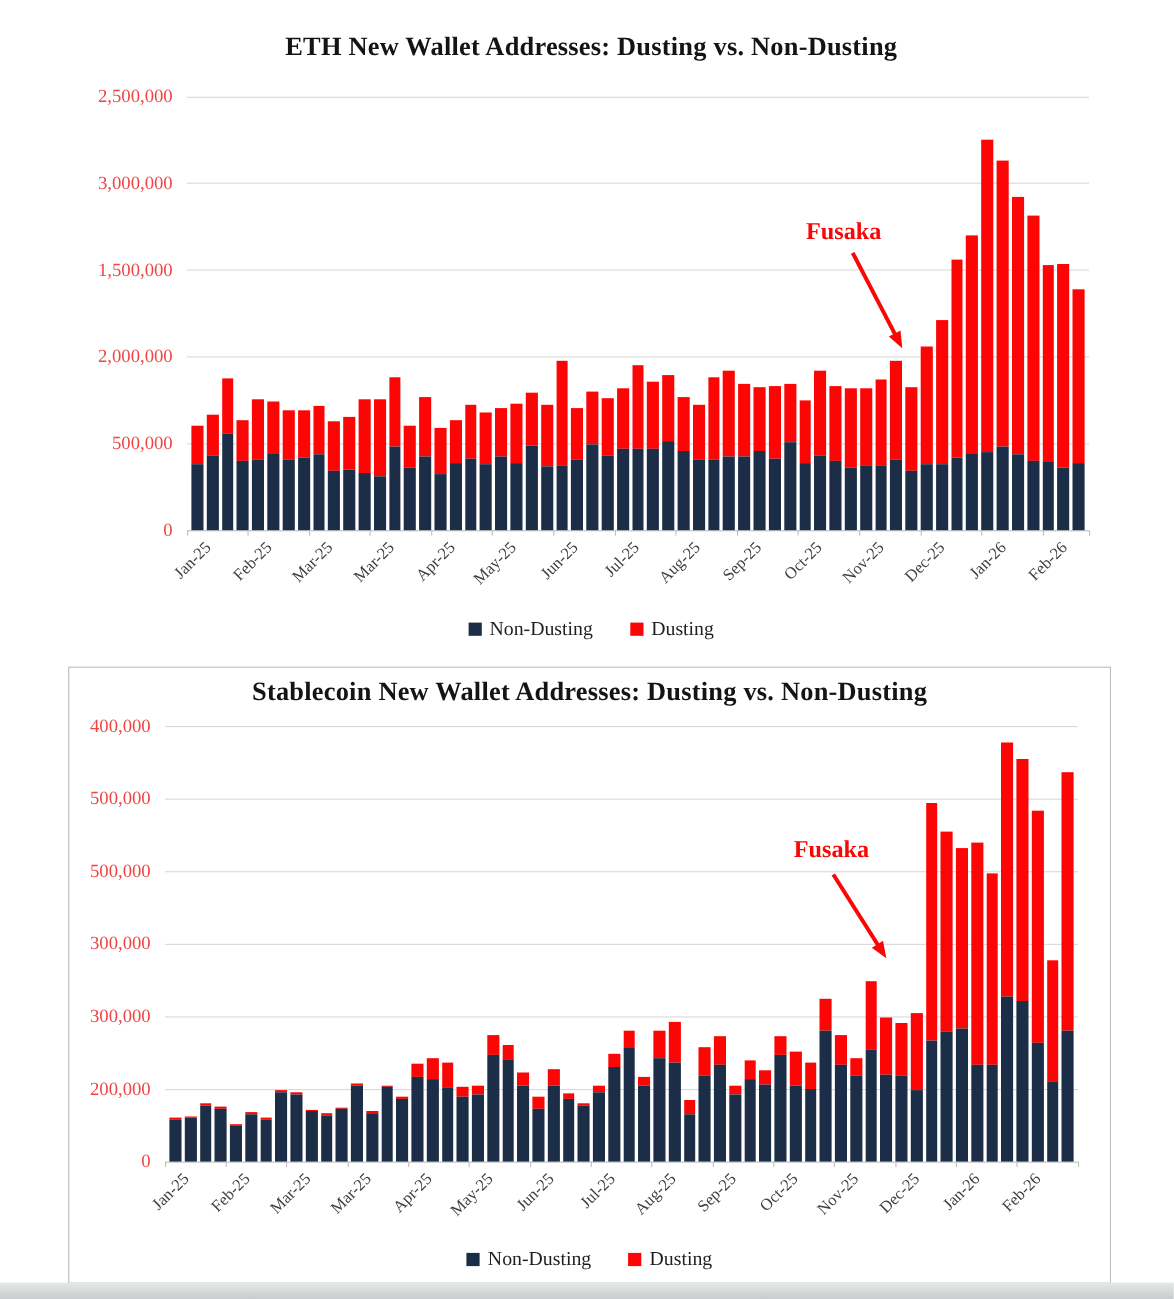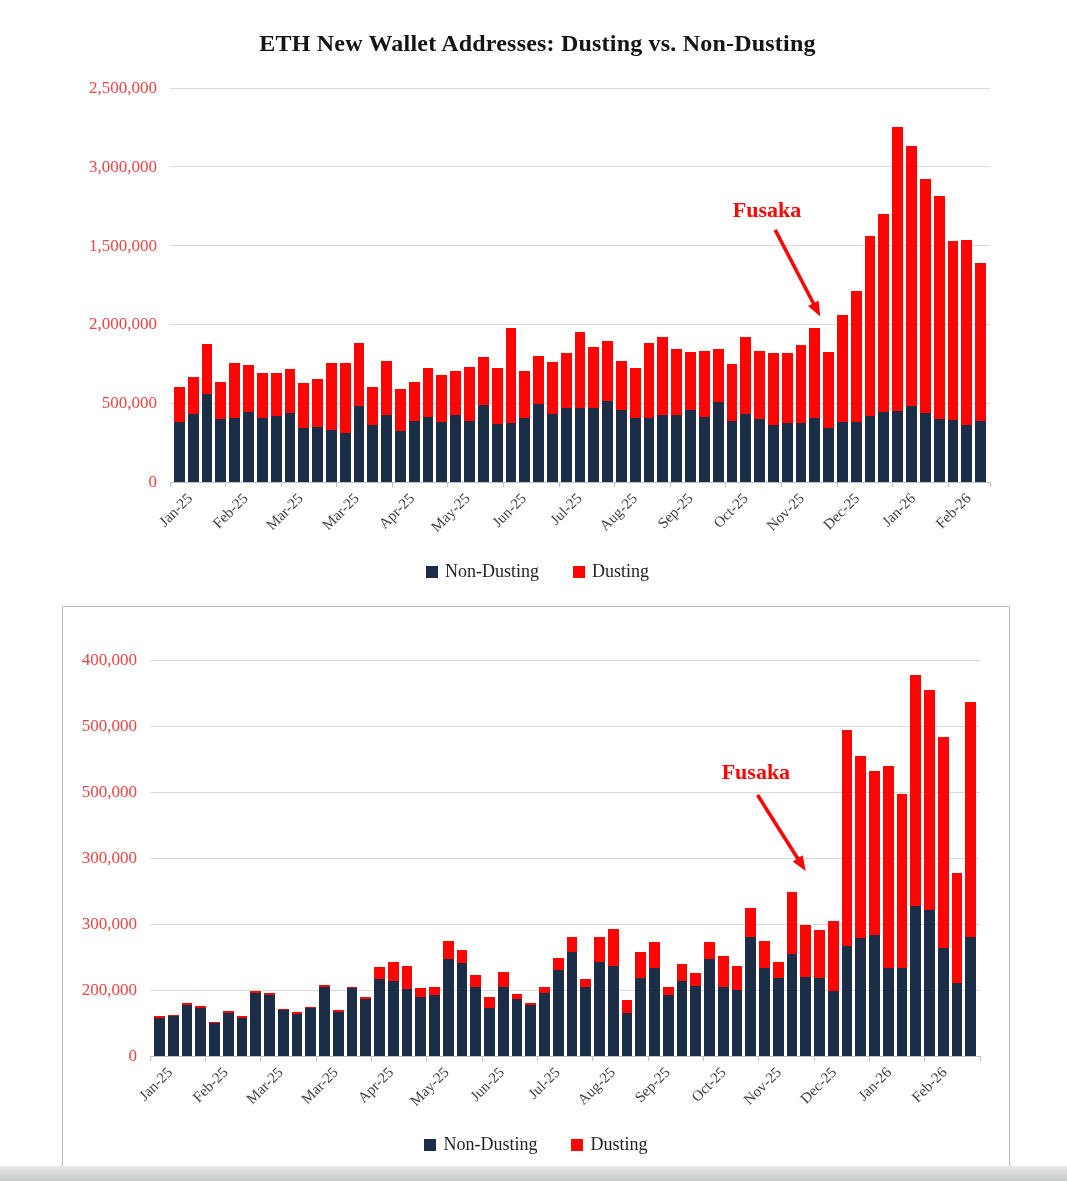--- a/index.html
+++ b/index.html
@@ -367,20 +367,21 @@
       <span>Non-Dusting</span>
     </div>
     <div class="legend-item">
       <span class="swatch" style="background: rgb(251, 5, 5);"></span>
       <span>Dusting</span>
     </div>
   </div>
 </section>
 
 <section class="chart-section" id="chart-1">
+  <div class="chart-title">Stablecoin New Wallet Addresses: Dusting vs. Non-Dusting</div>
   <div class="plot">
       <div class="y-label" style="top: 387px;">0</div>
       <div class="gridline" style="top: 329.5px;"></div>
       <div class="y-label" style="top: 321px;">200,000</div>
       <div class="gridline" style="top: 263.5px;"></div>
       <div class="y-label" style="top: 255px;">300,000</div>
       <div class="gridline" style="top: 197.5px;"></div>
       <div class="y-label" style="top: 189px;">300,000</div>
       <div class="gridline" style="top: 131.5px;"></div>
       <div class="y-label" style="top: 123px;">500,000</div>

